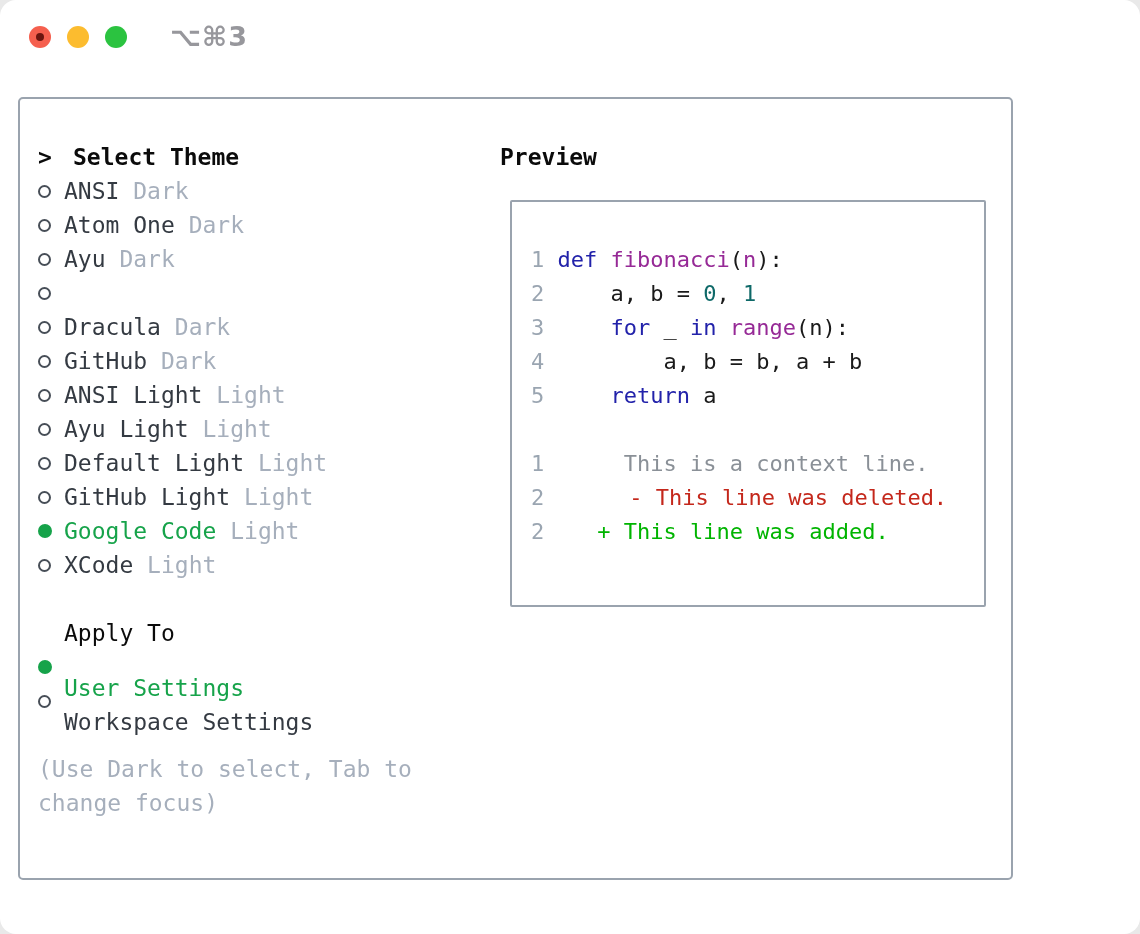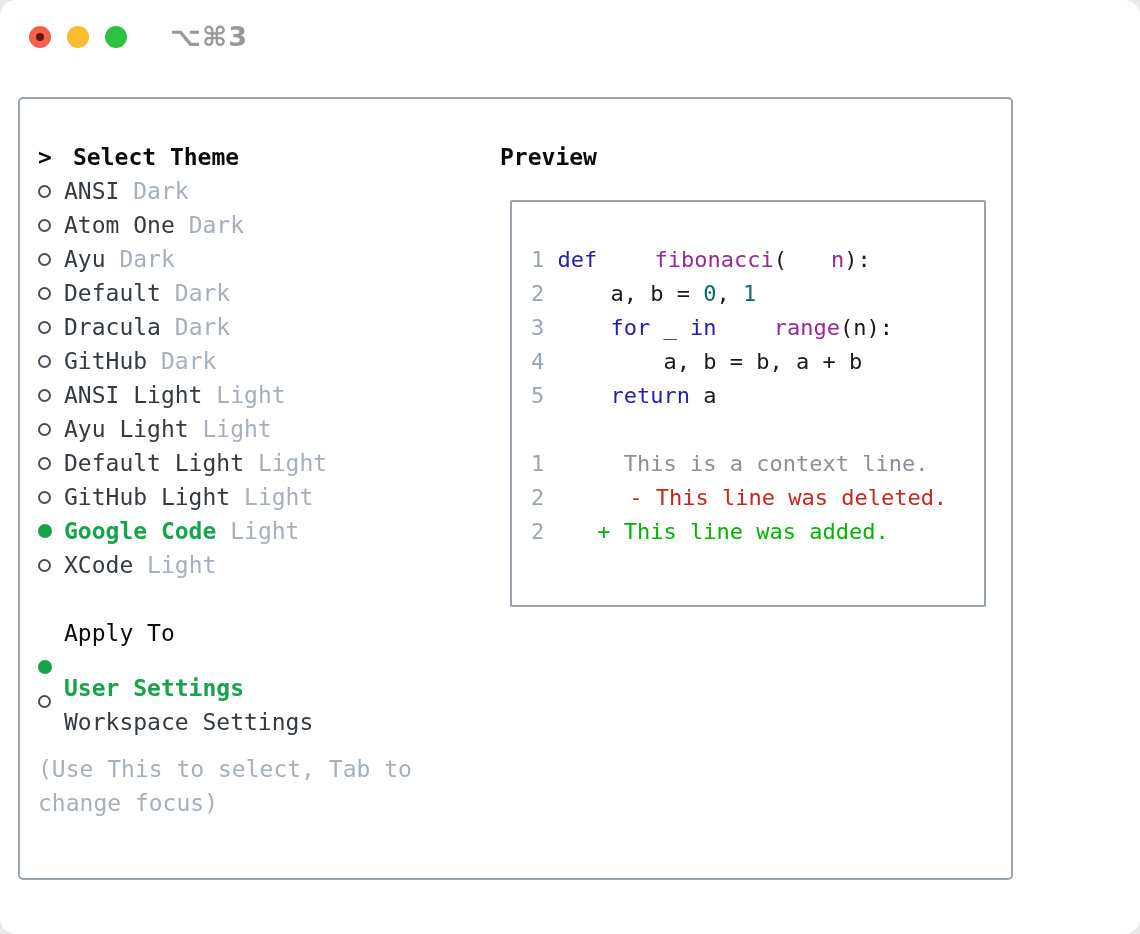--- a/index.html
+++ b/index.html
@@ -31,33 +31,33 @@
     border:2px solid var(--border);border-radius:5px;}
   
   .list{position:absolute;left:38px;top:140px;font-size:23px;}
   .row{display:flex;align-items:center;height:34px;white-space:pre;}
   .mk{width:26px;flex:none;display:flex;align-items:center;}
   .hdr-mk{font-weight:bold;color:#0b0b0b;}
   .circle{width:13px;height:13px;border:2px solid #474e57;border-radius:50%;box-sizing:border-box;}
   .circle.sel{width:14px;height:14px;background:var(--accent);border-color:var(--accent);}
   .hdr-label{font-weight:bold;color:#0b0b0b;margin-left:9px;}
   .name{color:var(--dark);margin-top:42px;}
-  .name.selname{color:var(--accent);font-weight:bold;}
+  .name.selname{color:var(--accent);}
   .variant{color:var(--muted);}
   .apply-label{color:#0b0b0b;}
   .hint{color:var(--muted);}
   
   .preview-title{position:absolute;left:500px;top:140px;height:34px;line-height:34px;
     font-size:23px;font-weight:bold;color:#0b0b0b;}
   .pbox{position:absolute;left:510px;top:200px;width:472px;height:403px;
     border:2px solid var(--border);border-radius:2px;}
   .code{position:absolute;left:531px;top:243px;font-size:22px;}
   .code-line{height:34px;line-height:34px;white-space:pre;}
   .lnum{color:var(--lnum);}
-  .tok.pl{color:var(--pl);} .tok.kw{color:var(--kw);} .tok.fn{color:var(--fn);margin-left:44px;}
+  .tok.pl{color:var(--pl);} .tok.kw{color:var(--kw);} .tok.fn{color:var(--fn);}
   .tok.lit{color:var(--lit);} .tok.ctx{color:var(--ctx);}
   .tok.del{color:var(--del);margin-left:32px;} .tok.add{color:var(--add);}
 </style>
 </head>
 <body>
 
 <div class="window">
 
   <div class="titlebar">
     <span class="dot red">
@@ -68,35 +68,35 @@
     <span class="win-title">⌥⌘3</span>
   </div>
 
   <div class="panel"></div>
 
   <div class="list" id="theme-list">
       <div class="row"><span class="mk"><span class="hdr-mk">&gt;</span></span><span class="hdr-label">Select Theme</span></div>
       <div class="row"><span class="mk"><span class="circle"></span></span><span class="label"><span class="name">ANSI</span> <span class="variant">Dark</span></span></div>
       <div class="row"><span class="mk"><span class="circle"></span></span><span class="label"><span class="name">Atom One</span> <span class="variant">Dark</span></span></div>
       <div class="row"><span class="mk"><span class="circle"></span></span><span class="label"><span class="name">Ayu</span> <span class="variant">Dark</span></span></div>
-      <div class="row"><span class="mk"><span class="circle"></span></span><span class="label"><span class="name">Default</span> <span class="variant">Dark</span></span></div>
+      <div class="row"><span class="mk"><span class="circle"></span></span></div>
       <div class="row"><span class="mk"><span class="circle"></span></span><span class="label"><span class="name">Dracula</span> <span class="variant">Dark</span></span></div>
       <div class="row"><span class="mk"><span class="circle"></span></span><span class="label"><span class="name">GitHub</span> <span class="variant">Dark</span></span></div>
       <div class="row"><span class="mk"><span class="circle"></span></span><span class="label"><span class="name">ANSI Light</span> <span class="variant">Light</span></span></div>
       <div class="row"><span class="mk"><span class="circle"></span></span><span class="label"><span class="name">Ayu Light</span> <span class="variant">Light</span></span></div>
       <div class="row"><span class="mk"><span class="circle"></span></span><span class="label"><span class="name">Default Light</span> <span class="variant">Light</span></span></div>
       <div class="row"><span class="mk"><span class="circle"></span></span><span class="label"><span class="name">GitHub Light</span> <span class="variant">Light</span></span></div>
       <div class="row"><span class="mk"><span class="circle sel"></span></span><span class="label"><span class="name selname">Google Code</span> <span class="variant">Light</span></span></div>
       <div class="row"><span class="mk"><span class="circle"></span></span><span class="label"><span class="name">XCode</span> <span class="variant">Light</span></span></div>
       <div class="row"></div>
       <div class="row"><span class="mk"></span><span class="apply-label">Apply To</span></div>
       <div class="row"><span class="mk"><span class="circle sel"></span></span><span class="name selname">User Settings</span></div>
       <div class="row"><span class="mk"><span class="circle"></span></span><span class="name">Workspace Settings</span></div>
       <div class="row"></div>
-      <div class="row"><span class="hint">(Use This to select, Tab to</span></div>
+      <div class="row"><span class="hint">(Use Dark to select, Tab to</span></div>
       <div class="row"><span class="hint">change focus)</span></div>
     </div>
 
   <div class="preview-title">Preview</div>
   <div class="pbox"></div>
   <div class="code" id="code-area">
       <div class="code-line"><span class="lnum">1</span><span class="tok pl"> </span><span class="tok kw">def</span><span class="tok pl"> </span><span class="tok fn">fibonacci</span><span class="tok pl">(</span><span class="tok fn">n</span><span class="tok pl">):</span></div>
       <div class="code-line"><span class="lnum">2</span><span class="tok pl">     a, b = </span><span class="tok lit">0</span><span class="tok pl">, </span><span class="tok lit">1</span></div>
       <div class="code-line"><span class="lnum">3</span><span class="tok pl">     </span><span class="tok kw">for</span><span class="tok pl"> _ </span><span class="tok kw">in</span><span class="tok pl"> </span><span class="tok fn">range</span><span class="tok pl">(n):</span></div>
       <div class="code-line"><span class="lnum">4</span><span class="tok pl">         a, b = b, a + b</span></div>

